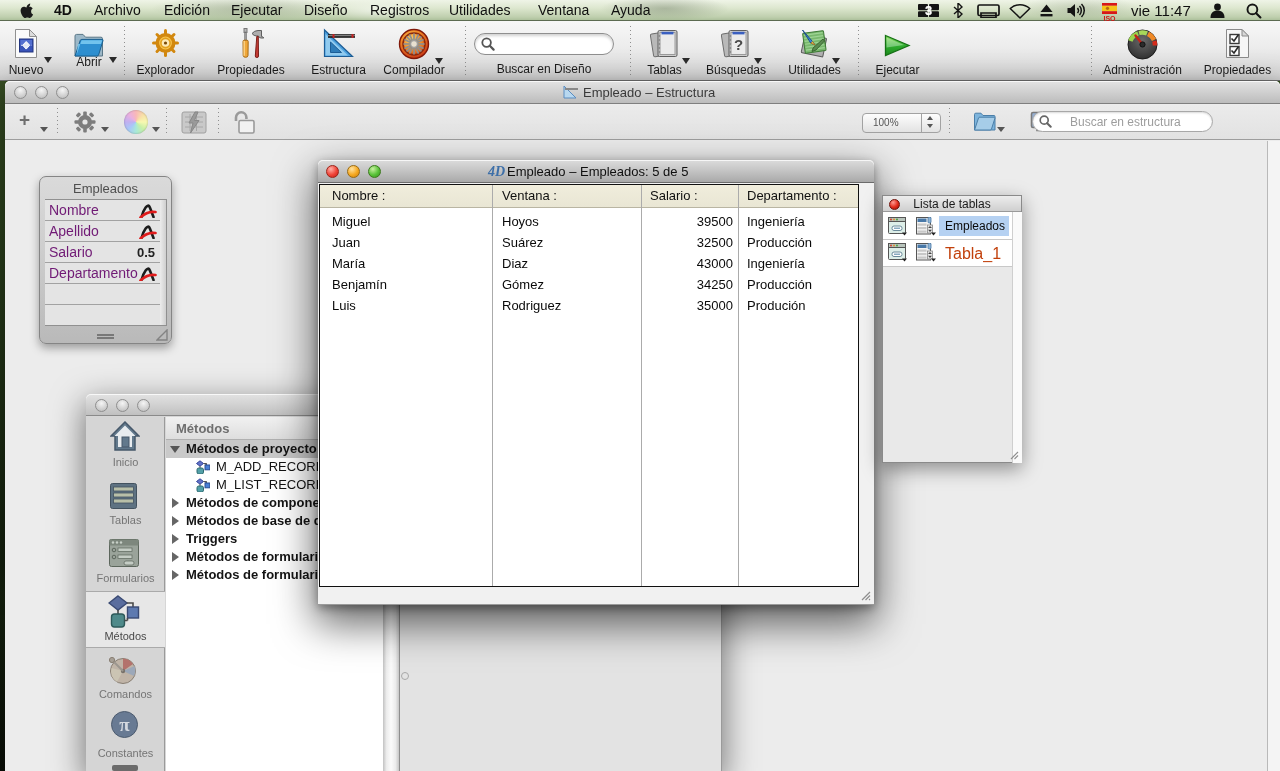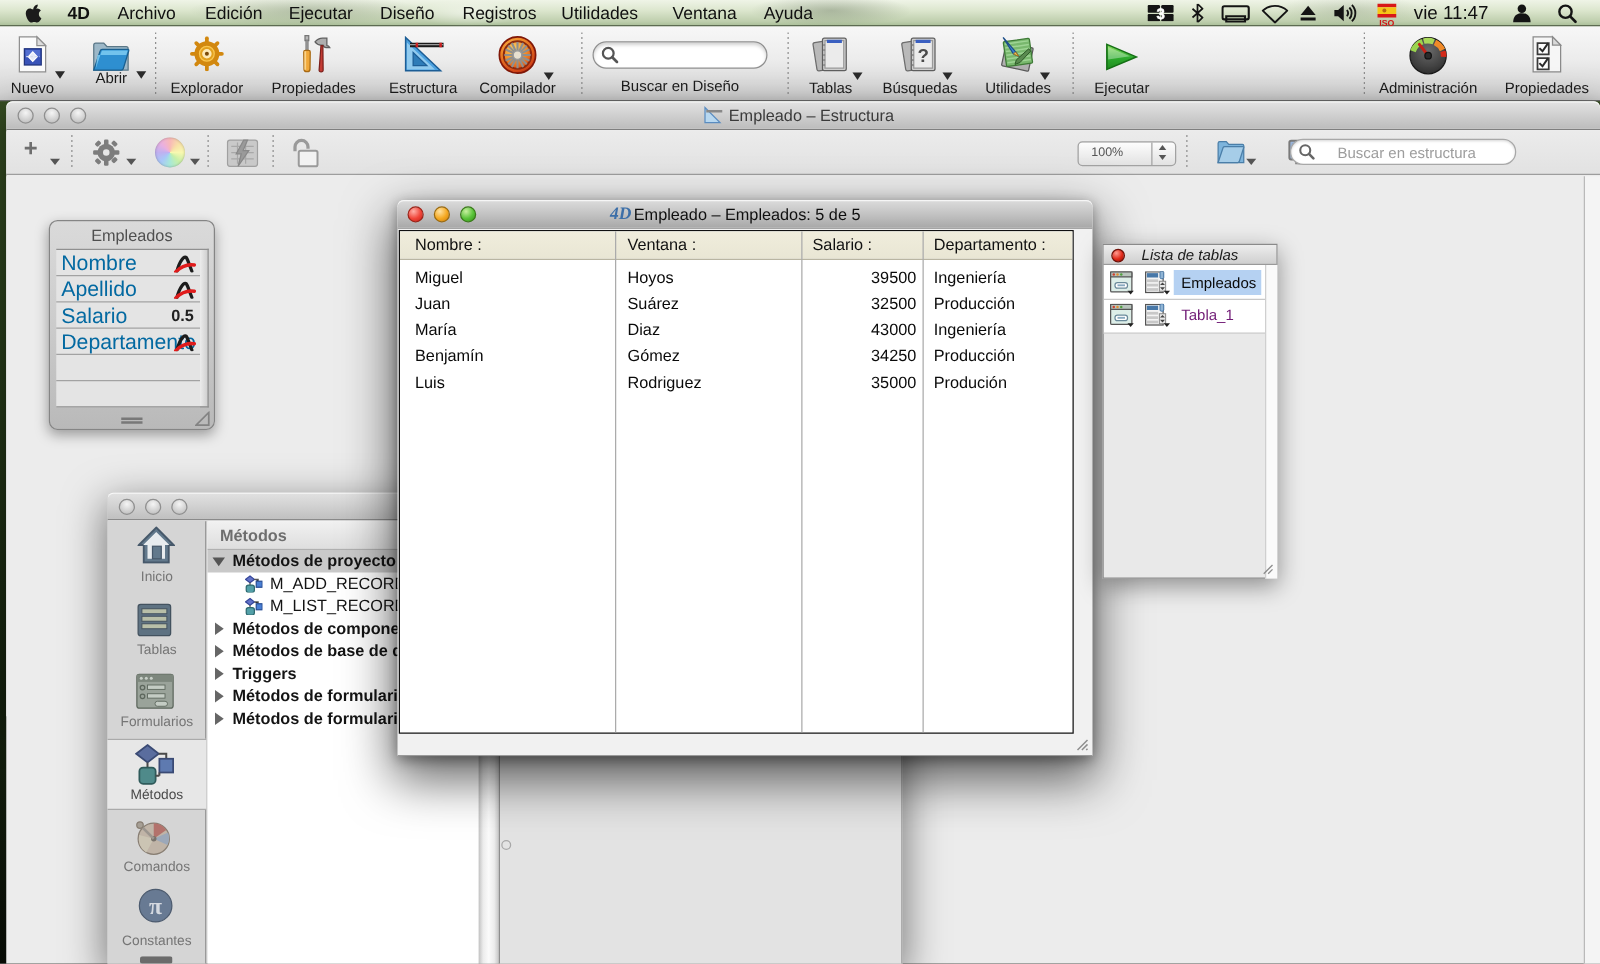--- a/index.html
+++ b/index.html
@@ -34,21 +34,21 @@
     border:1px solid #8f8f8f; }
   #structtb { position:absolute; left:0; top:24px; width:100%; height:35px;
     background:linear-gradient(180deg,#ebebeb,#e2e2e2); border-bottom:1px solid #9d9d9d; }
   #structcanvas { position:absolute; left:0; top:60px; width:100%; height:630px;
     background:#ececec; }
   #structcanvas .scrollcol { position:absolute; right:0; top:0; width:13px; height:100%;
     background:#f4f4f4; border-left:1px solid #b9b9b9; }
   .titletext { font-size:13px; color:#3a3a3a; }
 
   
-  .cardrow { position:absolute; left:4px; height:21px; line-height:21px; font-size:17px; color:#0369a1; }
+  .cardrow { position:absolute; left:4px; height:21px; line-height:21px; font-size:14px; color:#701a75; }
   .rowline { position:absolute; left:0; width:115px; height:1px; background:#a2a2a2; }
   .redA { position:absolute; right:3px; }
   #card { position:absolute; left:34px; top:35px; width:133px; height:168px;
     border-radius:7px; border:1px solid #858585;
     background:linear-gradient(180deg,#dadada 0%,#cdcdcd 45%,#b9b9b9 100%);
     box-shadow:0 4px 10px rgba(0,0,0,.35); }
 
   
   #explorer { position:absolute; left:86px; top:394px; width:636px; height:377px;
     border-radius:5px 5px 0 0; box-shadow:0 10px 32px 2px rgba(0,0,0,.5);
@@ -91,21 +91,21 @@
     background:linear-gradient(180deg,#f0eddc,#e9e6d4); border-bottom:1px solid #b9b5a2; }
   .fwhcell { position:absolute; top:3px; font-size:13px; color:#101010; }
   .fwcol { position:absolute; top:0; width:1px; height:401px; background:#ababab; }
   .fwrow { position:absolute; font-size:13px; color:#0a0a0a; height:21px; line-height:21px; }
 
   
   #palette { position:absolute; left:882px; top:195px; width:140px; height:268px;
     border:1px solid #8a8a8a; background:#e9e9e9; box-shadow:0 6px 18px rgba(0,0,0,.4); }
   #paltitle { position:absolute; left:0; top:0; width:100%; height:16px;
     background:linear-gradient(180deg,#ededed,#cfcfcf); border-bottom:1px solid #999;
-    text-align:center; font-size:12px; color:#1a1a1a; line-height:16px;font-style:italic; }
+    text-align:center; font-size:12px; color:#1a1a1a; line-height:16px; }
 </style>
 </head>
 <body>
   <div id="menubar">
     <div class="abs" style="left:150px;top:0;width:190px;height:21px;background:radial-gradient(ellipse at 50% 40%, rgba(90,105,80,0.30), rgba(90,105,80,0) 70%)"></div>
     <div class="abs" style="left:600px;top:0;width:130px;height:21px;background:radial-gradient(ellipse at 50% 40%, rgba(80,95,72,0.35), rgba(80,95,72,0) 70%)"></div>
     <div class="abs" style="left:1020px;top:0;width:120px;height:21px;background:radial-gradient(ellipse at 50% 40%, rgba(95,110,85,0.22), rgba(95,110,85,0) 70%)"></div>
     <div class="abs" style="left:330px;top:0;width:90px;height:21px;background:radial-gradient(ellipse at 50% 50%, rgba(255,255,255,0.5), rgba(255,255,255,0) 70%)"></div>
     <svg class="abs" style="left:20px;top:3px" width="14" height="16" viewBox="0 0 14 16">
       <path d="M10.2 0.6 C10.3 1.7 9.9 2.7 9.3 3.4 C8.6 4.2 7.6 4.8 6.6 4.7 C6.5 3.7 7 2.6 7.6 2 C8.3 1.2 9.4 0.7 10.2 0.6 Z" fill="#1b1b1b"></path>
@@ -652,17 +652,17 @@
       <rect x="1.5" y="1.5" width="9" height="3.5" fill="#4878a8"></rect>
       <rect x="1.5" y="6.5" width="9" height="2.2" fill="#c8c8c8"></rect>
       <rect x="1.5" y="10" width="9" height="2.2" fill="#c8c8c8"></rect>
       <rect x="1.5" y="13.5" width="9" height="2.2" fill="#c8c8c8"></rect>
       <path d="M12 1 Q12 0 13.5 0 Q15 0 15 1 L15 5 Q15 6 13.5 6 Q12 6 12 5 Z" fill="#90b4d4" stroke="#4878a8" stroke-width="0.8"></path>
       <rect x="11.5" y="8" width="5" height="8" fill="#e8e8e8" stroke="#888" stroke-width="0.8"></rect>
       <path d="M14 9 L16 11 L12 11 Z" fill="#444"></path>
       <path d="M14 15 L12 12.8 L16 12.8 Z" fill="#444"></path>
       <path d="M15 18.5 L20 18.5 L17.5 15.5 Z" fill="#222" transform="rotate(180 17.5 17)"></path>
     </svg>
-    <span class="abs" style="left:62px;top:49px;font-size:12px;color:#701a75">Tabla_1</span>
+    <span class="abs" style="left:62px;top:49px;font-size:16px;color:#c2410c">Tabla_1</span>
     <svg class="abs" style="right:2px;bottom:2px" width="10" height="10" viewBox="0 0 10 10">
       <path d="M2 9 L9 2 M5.5 9 L9 5.5" stroke="#8e8e8e" stroke-width="1.1"></path>
     </svg>
   </div>
 
 </body></html>

